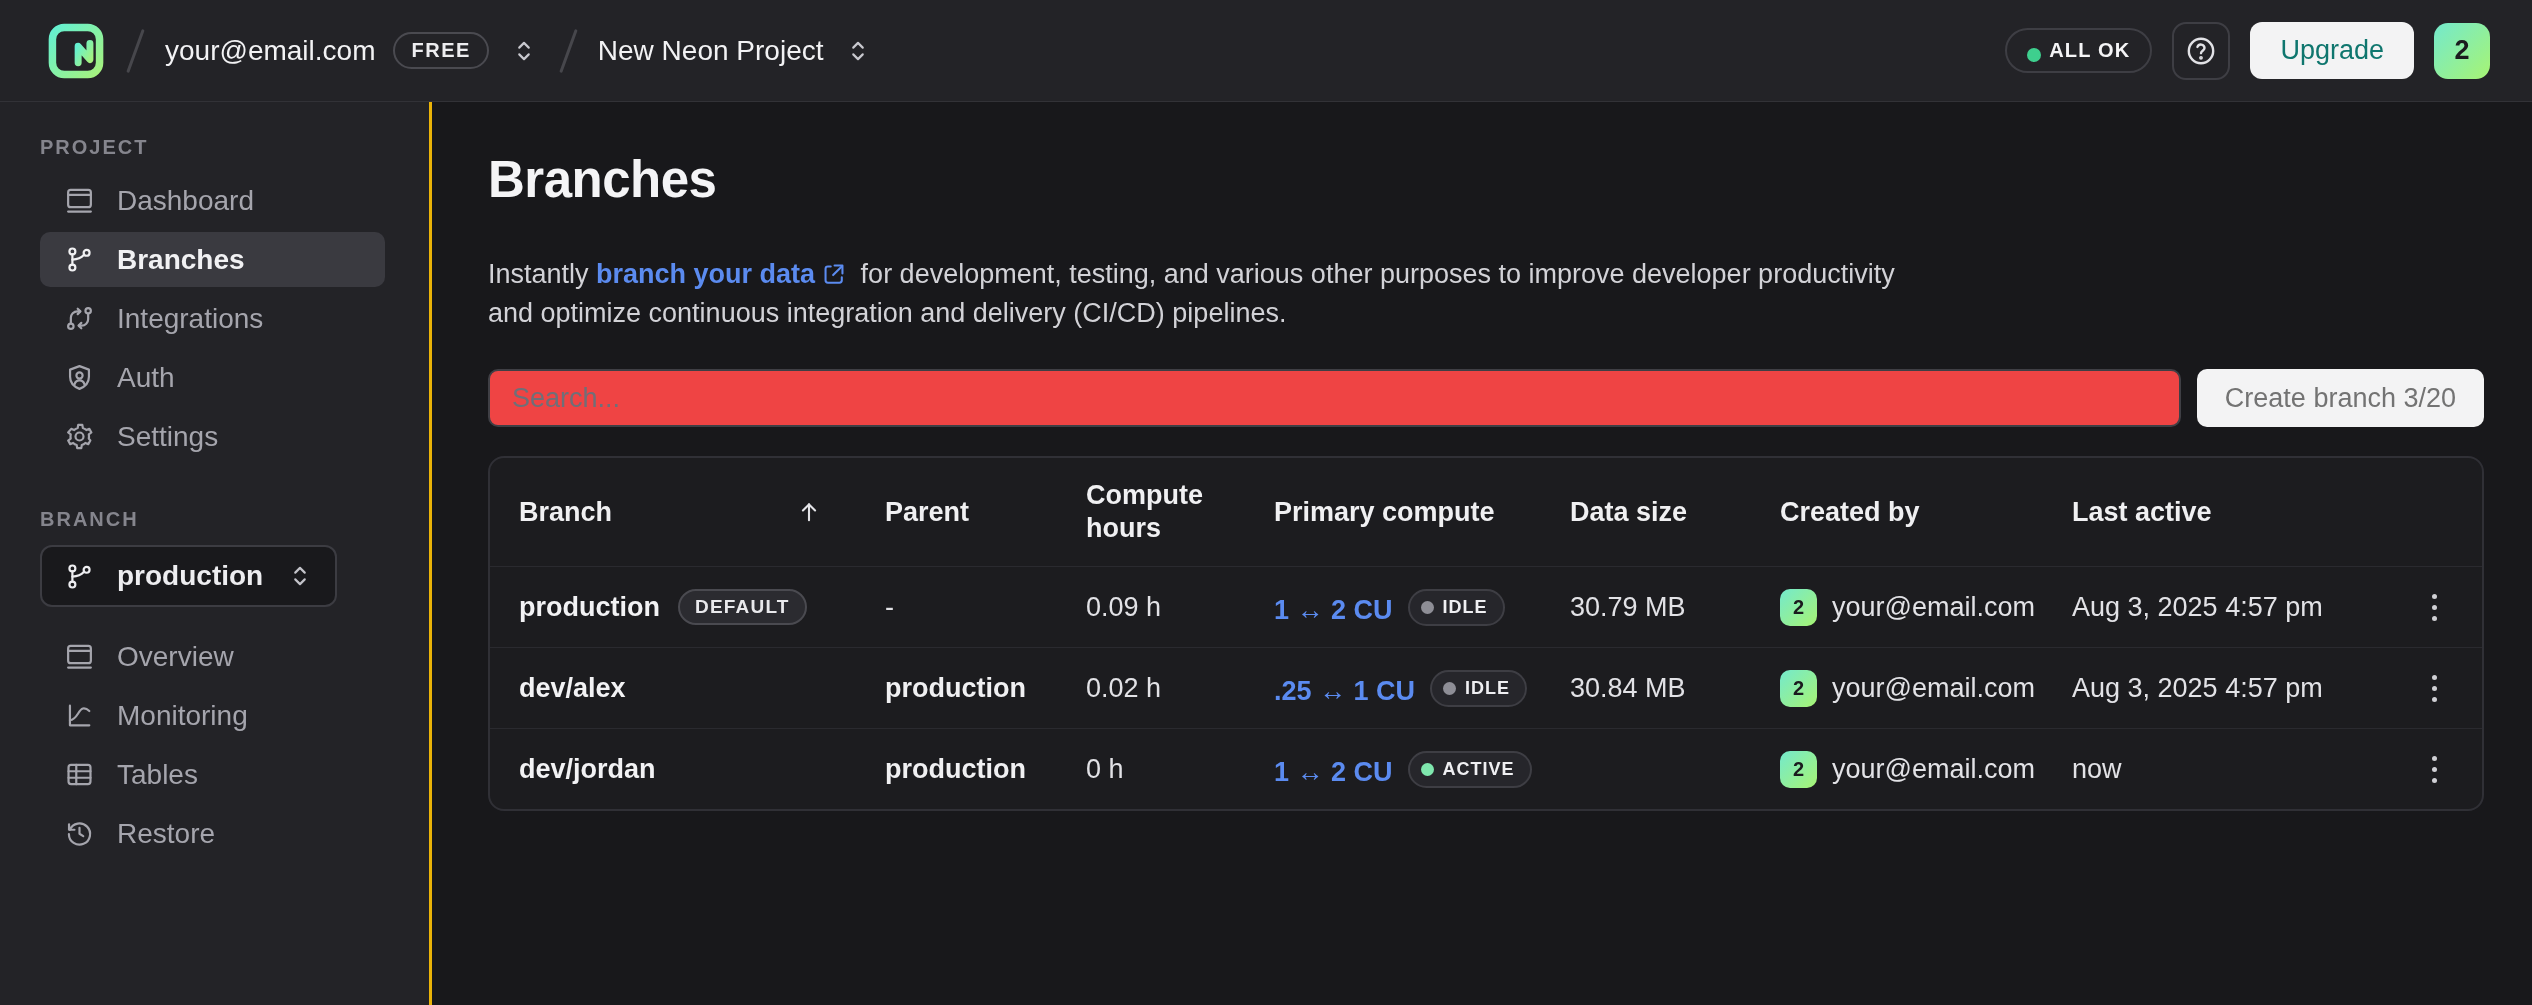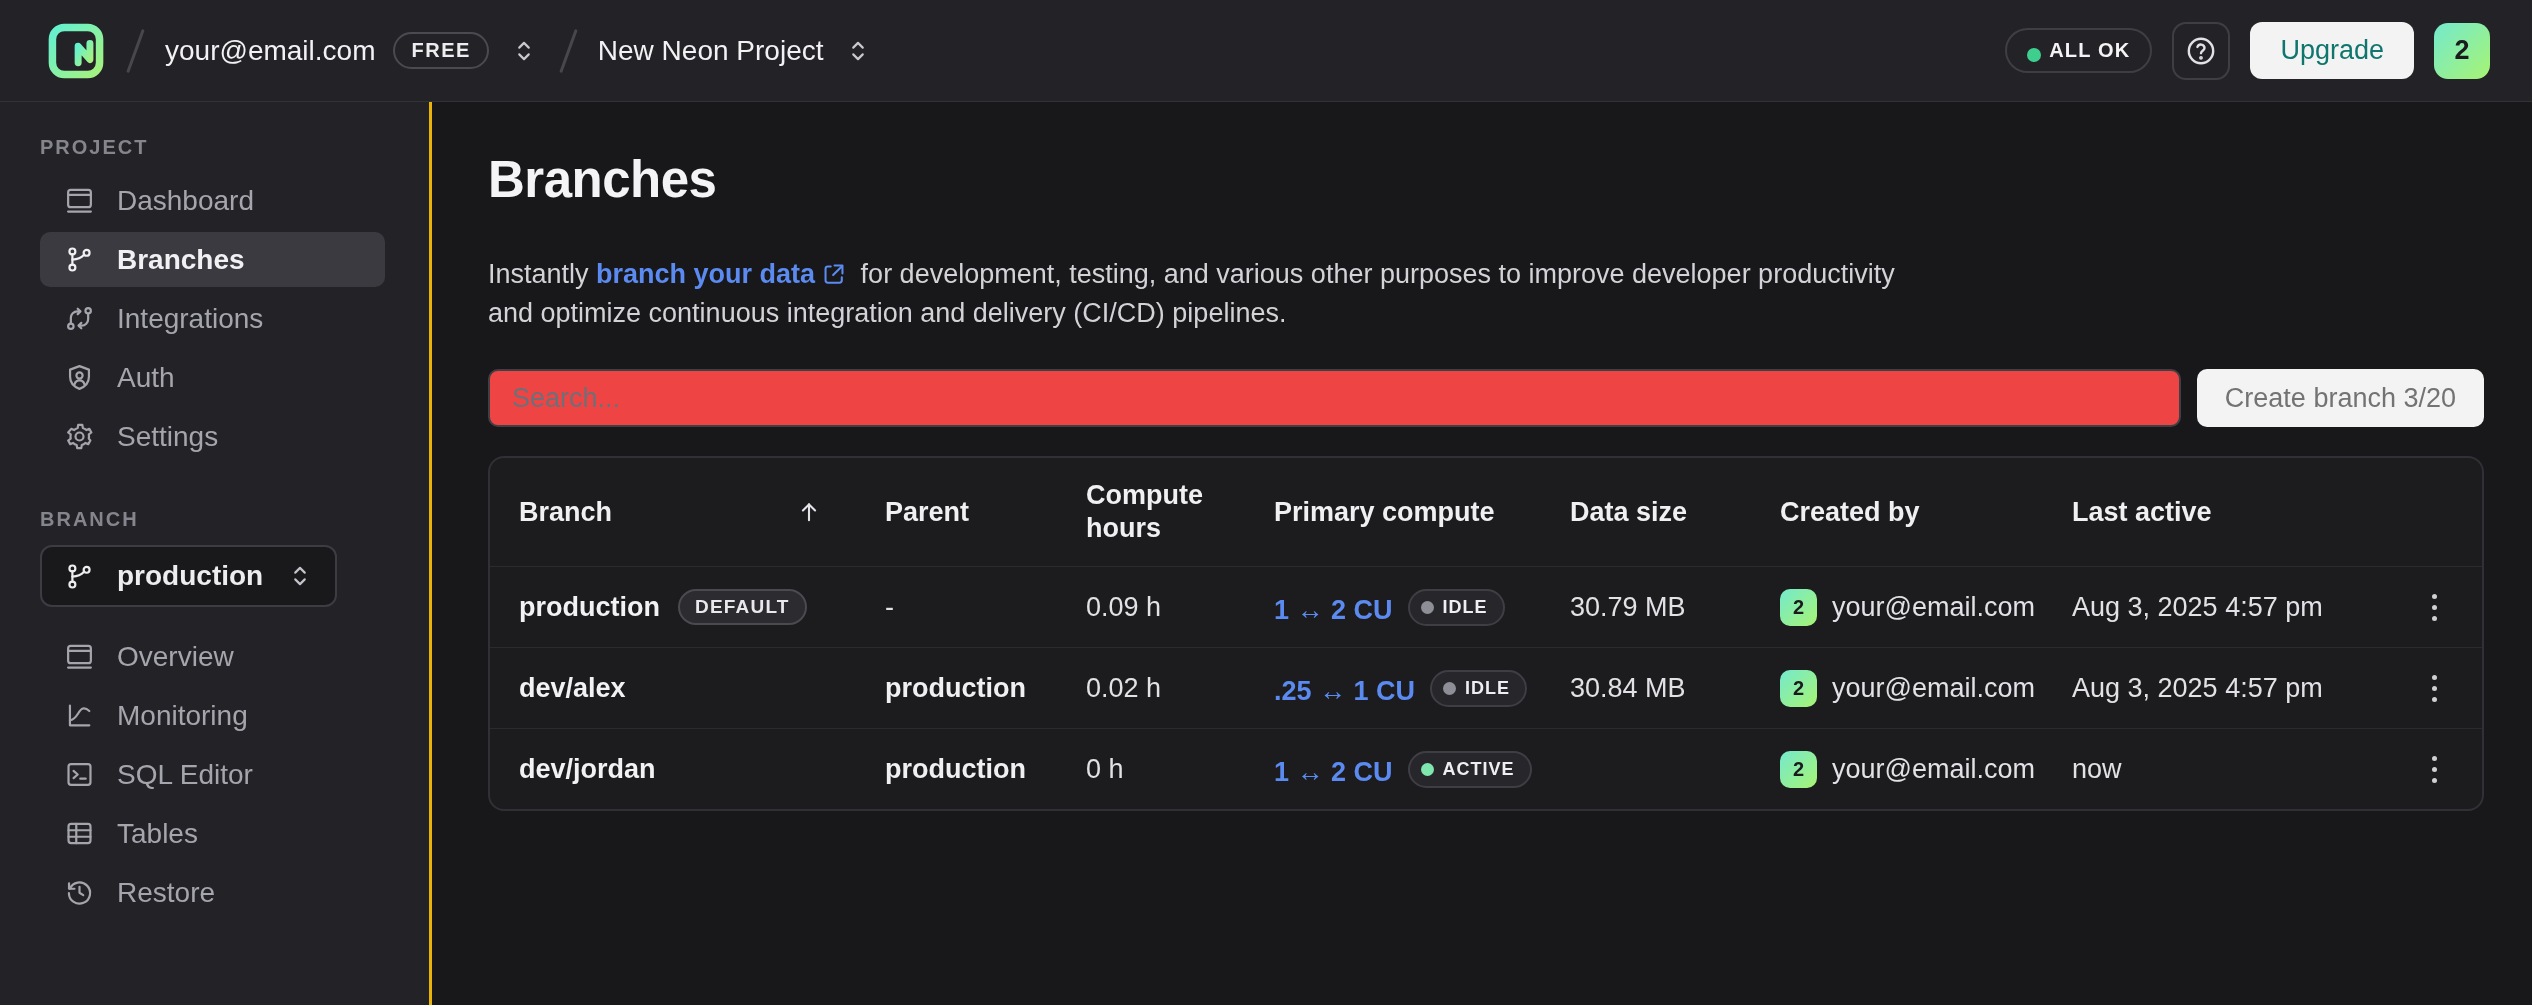--- a/index.html
+++ b/index.html
@@ -223,28 +223,20 @@
           </div>
           <div class="nav-item">
             <svg class="icon" viewBox="0 0 24 24">
               <path d="M4.6 4.4v15.2h15"></path>
               <path d="M4.6 15.6c5.6-.3 6.4-8.1 10-9 1.8-.4 3.4.4 5 1.9"></path>
             </svg>
             <span>Monitoring</span>
           </div>
           <div class="nav-item">
             <svg class="icon" viewBox="0 0 24 24">
-              <rect x="3.5" y="4" width="17" height="16" rx="2"></rect>
-              <path d="M7.4 9.2l3.2 2.8-3.2 2.8"></path>
-              <path d="M12.6 15.2h4.2"></path>
-            </svg>
-            <span>SQL Editor</span>
-          </div>
-          <div class="nav-item">
-            <svg class="icon" viewBox="0 0 24 24">
               <rect x="3.5" y="4.5" width="17" height="15" rx="2"></rect>
               <path d="M3.5 9.5h17"></path>
               <path d="M3.5 14.5h17"></path>
               <path d="M9.5 4.5v15"></path>
             </svg>
             <span>Tables</span>
           </div>
           <div class="nav-item">
             <svg class="icon" viewBox="0 0 24 24">
               <path d="M12 7.6v4.6l2.9 1.8"></path>

